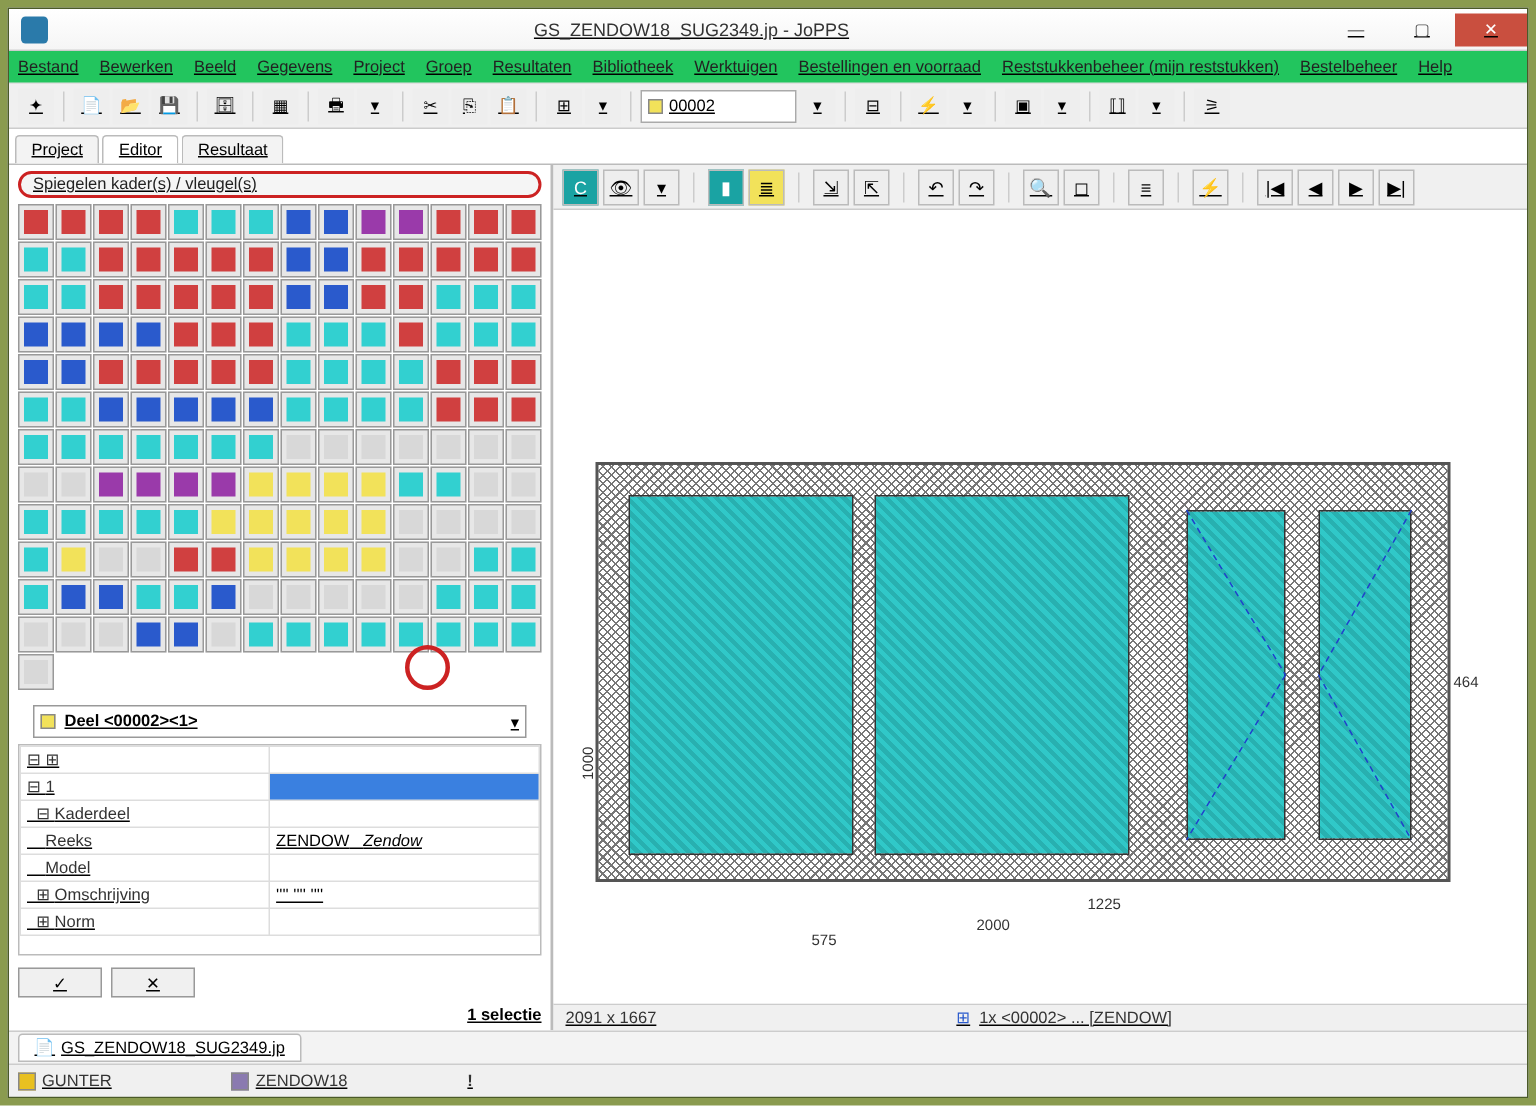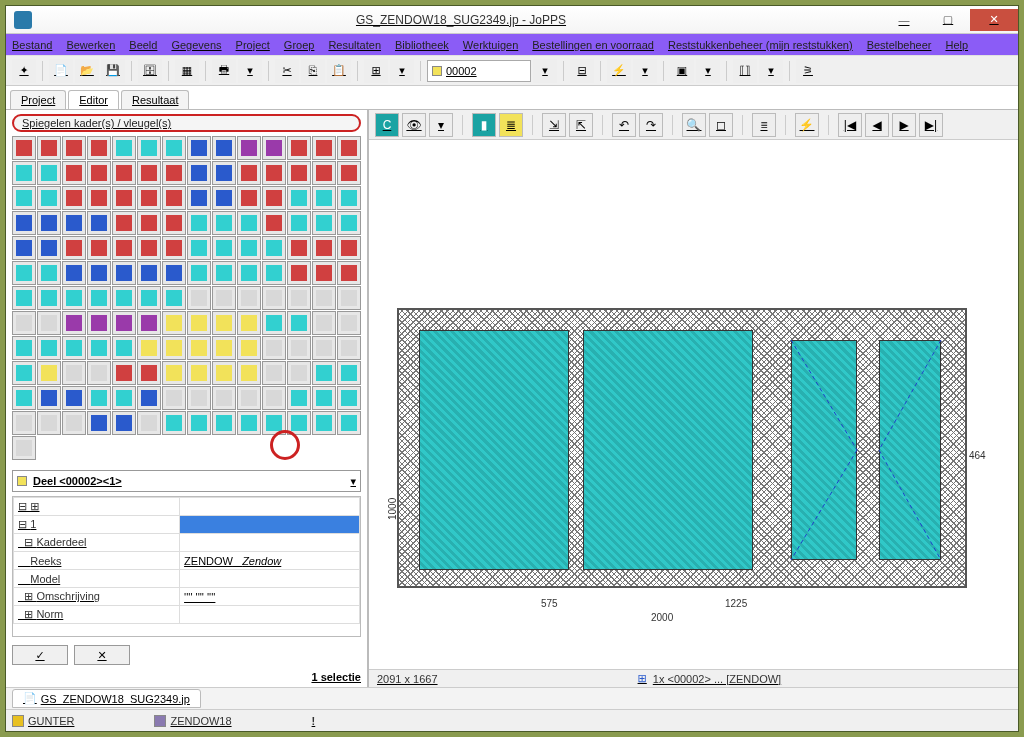--- a/index.html
+++ b/index.html
@@ -4,21 +4,21 @@
 <style>
 * { box-sizing: border-box; margin: 0; padding: 0; font-family: "Segoe UI", Tahoma, sans-serif; font-size: 11px; }
 body { background: #8a9b4f; padding: 5px; width: 1024px; height: 737px; }
 .window { background: #fff; border: 1px solid #4a5a28; height: 100%; display: flex; flex-direction: column; text-decoration: underline; }
 .titlebar { background: linear-gradient(#fff,#f5f5f5); height: 28px; display: flex; align-items: center; border-bottom: 1px solid #ccc; }
 .titlebar-icon { width: 18px; height: 18px; background: #2a7aaa; border-radius: 3px; margin: 0 8px; }
 .titlebar-text { flex: 1; text-align: center; color: #333; font-size: 12px; }
 .win-btns { display: flex; }
 .win-btn { width: 44px; height: 22px; display: flex; align-items: center; justify-content: center; color: #555; cursor: pointer; }
 .win-btn.close { background: #c94f3f; color: #fff; width: 48px; }
-.menubar { background: #8b5cf6; height: 22px; display: flex; align-items: center; padding: 0 6px; gap: 14px; border-bottom: 1px solid #e0e0e0; }
+.menubar { background: #22c55e; height: 22px; display: flex; align-items: center; padding: 0 6px; gap: 14px; border-bottom: 1px solid #e0e0e0; }
 .menuitem { color: #222; cursor: pointer; }
 .toolbar { background: #f0f0f0; height: 30px; display: flex; align-items: center; padding: 0 6px; gap: 2px; border-bottom: 1px solid #ccc; }
 .tb-btn { width: 24px; height: 24px; border: 1px solid transparent; background: #eee; display: inline-flex; align-items: center; justify-content: center; cursor: pointer; }
 .tb-sep { width: 1px; height: 20px; background: #ccc; margin: 0 4px; }
 .tb-combo { width: 104px; height: 22px; border: 1px solid #aaa; background: #fff; padding: 0 4px; display: flex; align-items: center; gap: 4px; }
 .sq-ico { width: 10px; height: 10px; background: #f2e25a; border: 1px solid #888; }
 .tabbar { height: 24px; display: flex; align-items: flex-end; padding: 0 4px; background: #fff; border-bottom: 1px solid #bbb; }
 .tab { padding: 3px 10px; border: 1px solid #bbb; border-bottom: none; background: #f3f3f3; margin-right: 2px; cursor: pointer; border-radius: 3px 3px 0 0; }
 .tab.active { background: #fff; font-weight: 400; }
 .content { flex: 1; display: flex; background: #fff; overflow: hidden; }
@@ -27,21 +27,21 @@
 .palette { padding: 2px 6px 6px 6px; display: grid; grid-template-columns: repeat(14,24px); grid-auto-rows: 24px; gap: 1px; }
 .pbtn { width: 24px; height: 24px; border: 1px solid #999; background: #e7e7e7; position: relative; cursor: pointer; }
 .pbtn::before { content: ""; position: absolute; inset: 3px; }
 .c1::before { background: #d04040; }
 .c2::before { background: #32d0d0; }
 .c3::before { background: #f2e25a; }
 .c4::before { background: #2a5acc; }
 .c5::before { background: #9a3aaa; }
 .c6::before { background: #d8d8d8; }
 .circled { border: 3px solid #cc2222; border-radius: 50%; position: absolute; width: 30px; height: 30px; pointer-events: none; }
-.tree-combo { margin: 4px 6px; border: 1px solid #999; height: 22px; display: flex; align-items: center; padding: 0 4px; gap: 6px; }
+.tree-combo { margin: 4px 16px; border: 1px solid #999; height: 22px; display: flex; align-items: center; padding: 0 4px; gap: 6px; }
 .props { flex: 1; margin: 0 6px 4px 6px; border: 1px solid #bbb; overflow: auto; position: relative; font-size: 11px; }
 .props table { width: 100%; border-collapse: collapse; }
 .props td { border: 1px solid #ddd; padding: 2px 4px; height: 18px; }
 .props td.k { width: 48%; color: #333; }
 .props td.sel { background: #3a80e0; }
 .btns { display: flex; gap: 6px; margin: 4px 6px; }
 .btns button { width: 56px; height: 20px; border: 1px solid #999; background: #f0f0f0; cursor: pointer; }
 .selinfo { margin: 2px 6px 4px 6px; font-weight: 600; text-align: right; }
 .right-pane { flex: 1; display: flex; flex-direction: column; }
 .editor-toolbar { height: 30px; background: #f0f0f0; border-bottom: 1px solid #ccc; display: flex; align-items: center; padding: 0 6px; gap: 3px; }
@@ -403,21 +403,21 @@
           <div class="glass" style="left:480px;top:30px;width:62px;height:220px"></div>
           <svg class="draw" width="570" height="280">
             <line x1="392" y1="30" x2="458" y2="140" stroke="#2040cc" stroke-width="1" stroke-dasharray="4 3"></line>
             <line x1="458" y1="140" x2="392" y2="250" stroke="#2040cc" stroke-width="1" stroke-dasharray="4 3"></line>
             <line x1="542" y1="30" x2="480" y2="140" stroke="#2040cc" stroke-width="1" stroke-dasharray="4 3"></line>
             <line x1="480" y1="140" x2="542" y2="250" stroke="#2040cc" stroke-width="1" stroke-dasharray="4 3"></line>
           </svg>
         </div>
         <div class="dim v" style="left:18px;top:380px">1000</div>
         <div class="dim" style="left:600px;top:310px">464</div>
-        <div class="dim" style="left:172px;top:458px">575</div>
+        <div class="dim" style="left:172px;top:482px">575</div>
         <div class="dim" style="left:356px;top:458px">1225</div>
         <div class="dim" style="left:282px;top:472px">2000</div>
       </div>
 
       <div class="statusbar">
         <span>2091 x 1667</span>
         <span style="margin-left:160px;display:inline-flex;align-items:center;gap:6px">
             <span style="color:#2a5acc">⊞</span>
             <span>1x &lt;00002&gt; ... [ZENDOW]</span>
           </span>

